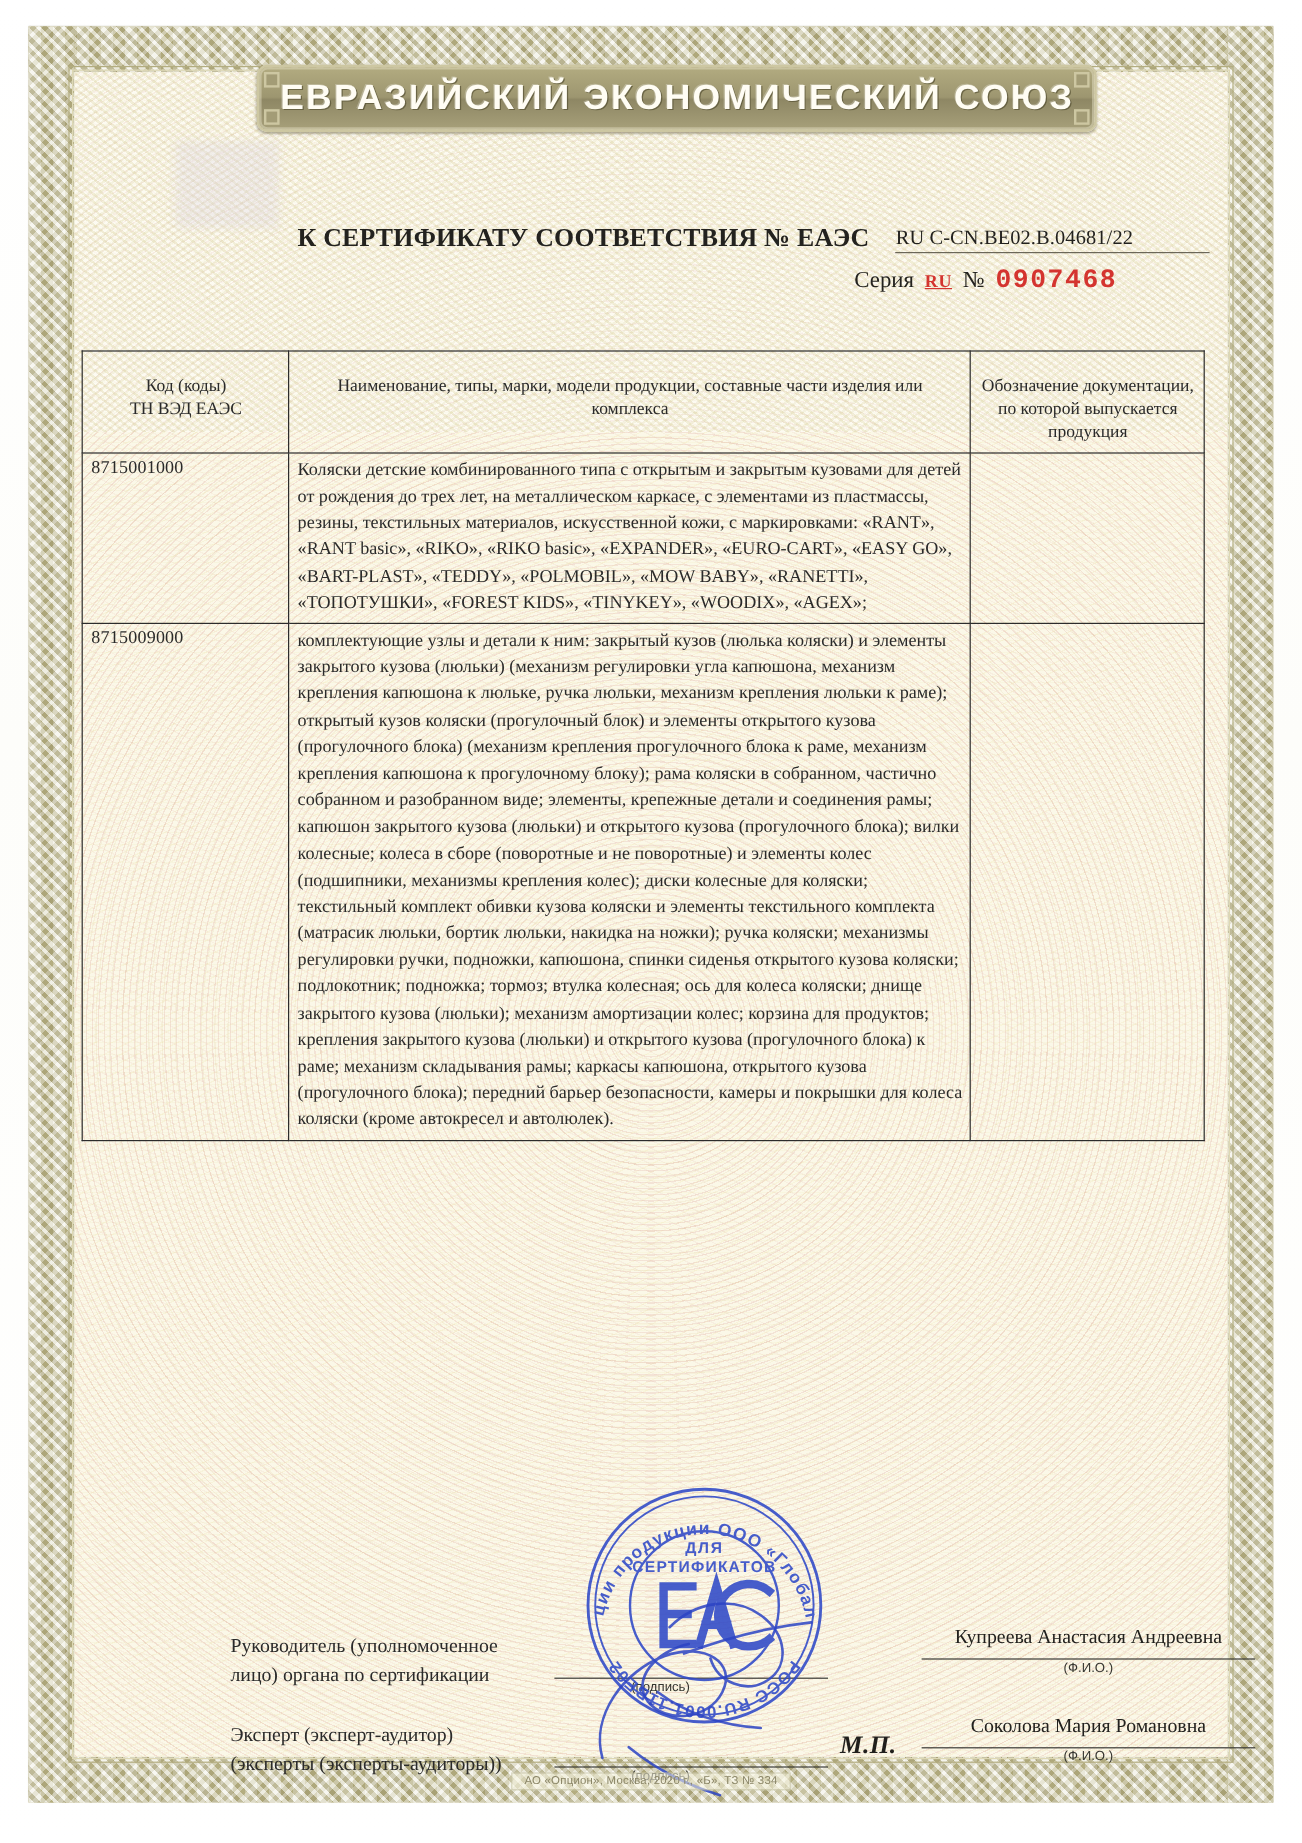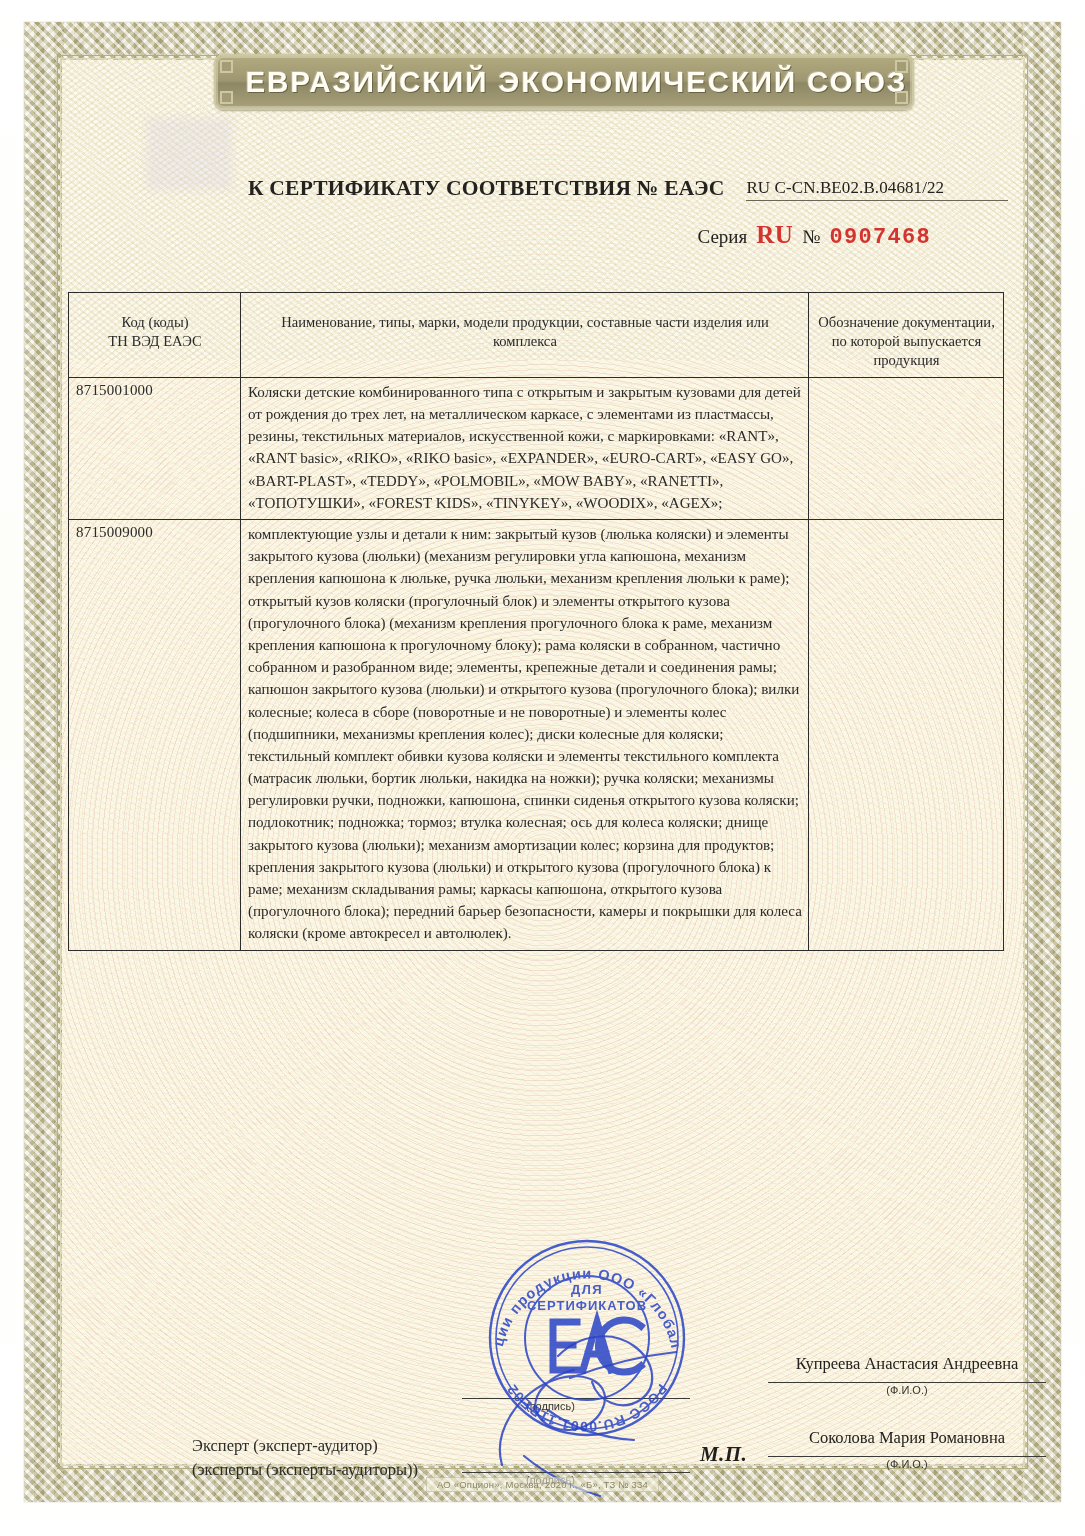--- a/index.html
+++ b/index.html
@@ -89,21 +89,21 @@
   }
 
   
   #plaque{
     position:absolute;left:152px;top:-6px;width:672px;height:52px;
     border-radius:9px;
     background:
       linear-gradient(180deg,#b2ab80 0%,#9d9670 48%,#8e8764 52%,#a7a07a 100%);
     border:2px solid #cdc7a2;
     box-shadow:0 1px 2px rgba(90,84,55,.45), inset 0 0 0 2px rgba(230,226,200,.45);
-    display:flex;align-items:center;justify-content:center;padding-left:24px;
+    display:flex;align-items:center;justify-content:flex-start;padding-left:24px;
   }
   #plaque .plaque-text{
     font-family:"Liberation Sans", sans-serif;
     font-weight:700;
     font-size:29px;
     letter-spacing:1.8px;
     color:#fffdf4;
     text-shadow:1px 1px 0 rgba(90,84,55,.75), -1px -1px 0 rgba(255,255,255,.25);
     transform:scaleX(1.02);
     white-space:nowrap;
@@ -112,41 +112,41 @@
   .plaque-notch{
     position:absolute;width:9px;height:9px;border:2px solid #cdc7a2;background:#a39c76;
   }
 
   
   #title{
     position:absolute;left:0;right:0;top:72px;text-align:center;
     font-size:33px;font-weight:700;letter-spacing:1.5px;color:#23221f;
   }
   #subtitle-row{
-    position:absolute;left:186px;top:116px;width:760px;
+    position:absolute;left:186px;top:126px;width:760px;
     display:flex;align-items:flex-end;
   }
   #subtitle{
     font-size:21.5px;font-weight:700;letter-spacing:.2px;white-space:nowrap;color:#23221f;
   }
   #cert-number-wrap{
     flex:1;margin-left:22px;border-bottom:1px solid #6b6758;padding-bottom:2px;
   }
   #cert-number{
     font-size:17px;font-weight:400;letter-spacing:.1px;color:#22211e;
   }
 
   #series-row{
     position:absolute;right:92px;top:161px;
     display:flex;align-items:baseline;gap:9px;
     font-size:20px;
   }
   #series-label{font-size:19px;color:#24231f;margin-left:16px;}
   .red{color:#d4342f;font-weight:700;}
-  #series-value{font-size:25px;letter-spacing:.5px;}
+  #series-value{font-size:15px;letter-spacing:.5px;text-decoration:underline;}
   #no-sign{font-size:19px;color:#24231f;}
   #serial-number{
     font-family:"Liberation Mono", monospace;
     font-size:22px;letter-spacing:1.3px;
     color:#d4342f;font-weight:700;
   }
 
   
   #table-caption{
     position:absolute;left:0;right:0;top:207px;text-align:center;
@@ -327,20 +327,24 @@
           <tr>
             <td class="cell-code">8715009000</td>
             <td class="cell-name">комплектующие узлы и детали к ним: закрытый кузов (люлька коляски) и элементы закрытого кузова (люльки) (механизм регулировки угла капюшона, механизм крепления капюшона к люльке, ручка люльки, механизм крепления люльки к раме); открытый кузов коляски (прогулочный блок) и элементы открытого кузова (прогулочного блока) (механизм крепления прогулочного блока к раме, механизм крепления капюшона к прогулочному блоку); рама коляски в собранном, частично собранном и разобранном виде; элементы, крепежные детали и соединения рамы; капюшон закрытого кузова (люльки) и открытого кузова (прогулочного блока); вилки колесные; колеса в сборе (поворотные и не поворотные) и элементы колес (подшипники, механизмы крепления колес); диски колесные для коляски; текстильный комплект обивки кузова коляски и элементы текстильного комплекта (матрасик люльки, бортик люльки, накидка на ножки); ручка коляски; механизмы регулировки ручки, подножки, капюшона, спинки сиденья открытого кузова коляски; подлокотник; подножка; тормоз; втулка колесная; ось для колеса коляски; днище закрытого кузова (люльки); механизм амортизации колес; корзина для продуктов; крепления закрытого кузова (люльки) и открытого кузова (прогулочного блока) к раме; механизм складывания рамы; каркасы капюшона, открытого кузова (прогулочного блока); передний барьер безопасности, камеры и покрышки для колеса коляски (кроме автокресел и автолюлек).</td>
             <td class="cell-doc"></td>
           </tr>
         </tbody>
       </table>
 
       <div id="sign-area">
 
+        <div class="sign-block" id="sign-left-1">
+          <div>Руководитель (уполномоченное</div>
+          <div>лицо) органа по сертификации</div>
+        </div>
 
         <div class="sign-block" id="sign-left-2">
           <div>Эксперт (эксперт-аудитор)</div>
           <div>(эксперты (эксперты-аудиторы))</div>
         </div>
 
         <div class="sig-line" id="sig-line-1"></div>
         <div class="sig-line" id="sig-line-2"></div>
         <div class="sig-caption" id="sig-cap-1">(подпись)</div>
         <div class="sig-caption" id="sig-cap-2">(подпись)</div>

